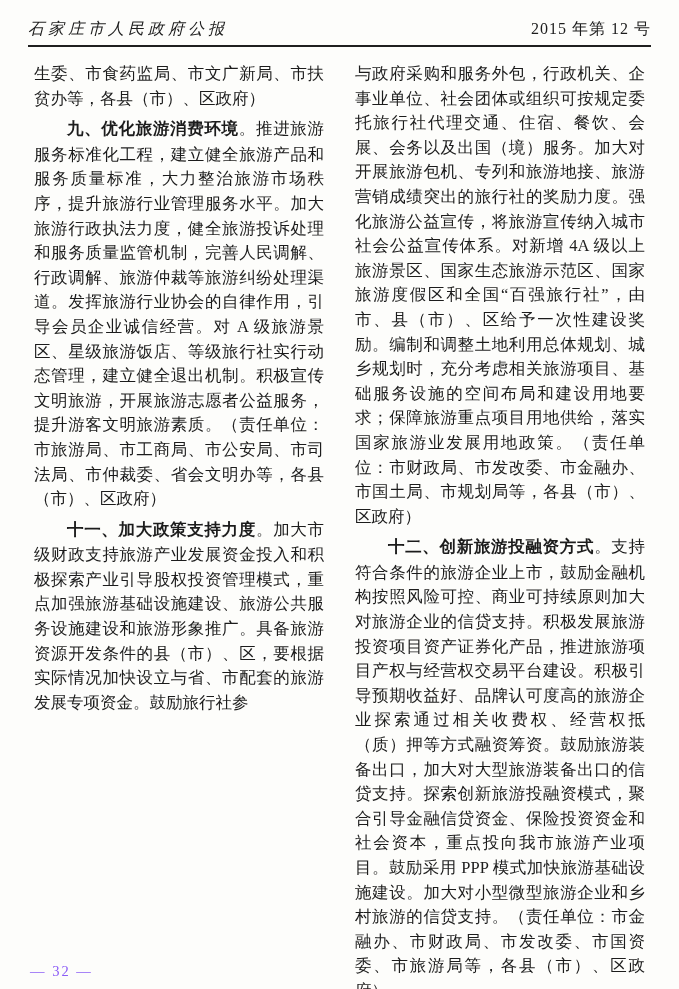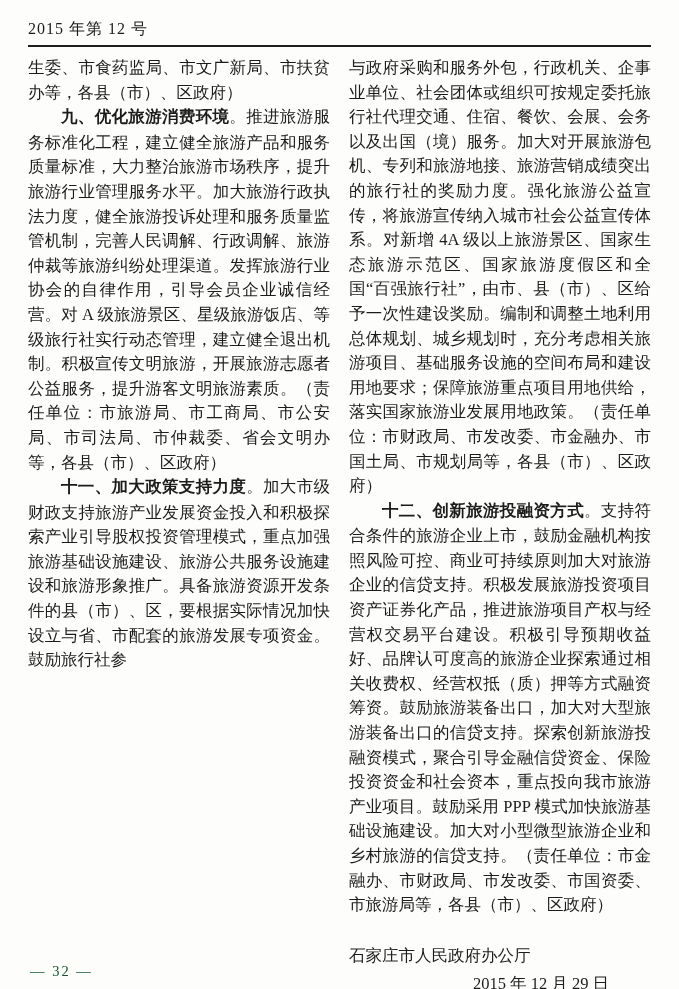--- a/index.html
+++ b/index.html
@@ -41,21 +41,21 @@
     display:flex;
     gap:19px;
   }
   .col{
     width:302px;
     font-size:16.5px;
     line-height:24.6px;
     text-align:justify;
   }
   .para{
-    margin:0;
+    margin:6px;
     text-indent:2em;
   }
   .para.no-indent{
     text-indent:0;
   }
   .para b{
     font-family:Liberation Mono, monospace;
     font-weight:700;
   }
   .sig-org{
@@ -67,30 +67,31 @@
     margin:4px 0 0 0;
     text-indent:0;
     text-align:right;
     padding-right:42px;
   }
   .footer{
     position:absolute;
     left:30px;
     bottom:9px;
     font-size:14.5px;
-    color:#14532d;
+    color:#8b5cf6;
     letter-spacing:2px;
   }
 </style>
 </head>
 <body>
 
 <div class="page">
 
   <div class="header">
+    <span class="header-left">石家庄市人民政府公报</span>
     <span class="header-right">2015 年第 12 号</span>
   </div>
 
   <div class="rule"></div>
 
   <div class="columns">
     <div class="col">
         <p class="para no-indent">生委、市食药监局、市文广新局、市扶贫办等，各县（市）、区政府）</p>
         <p class="para"><b>九、优化旅游消费环境</b>。推进旅游服务标准化工程，建立健全旅游产品和服务质量标准，大力整治旅游市场秩序，提升旅游行业管理服务水平。加大旅游行政执法力度，健全旅游投诉处理和服务质量监管机制，完善人民调解、行政调解、旅游仲裁等旅游纠纷处理渠道。发挥旅游行业协会的自律作用，引导会员企业诚信经营。对 A 级旅游景区、星级旅游饭店、等级旅行社实行动态管理，建立健全退出机制。积极宣传文明旅游，开展旅游志愿者公益服务，提升游客文明旅游素质。（责任单位：市旅游局、市工商局、市公安局、市司法局、市仲裁委、省会文明办等，各县（市）、区政府）</p>
         <p class="para"><b>十一、加大政策支持力度</b>。加大市级财政支持旅游产业发展资金投入和积极探索产业引导股权投资管理模式，重点加强旅游基础设施建设、旅游公共服务设施建设和旅游形象推广。具备旅游资源开发条件的县（市）、区，要根据实际情况加快设立与省、市配套的旅游发展专项资金。鼓励旅行社参</p>

